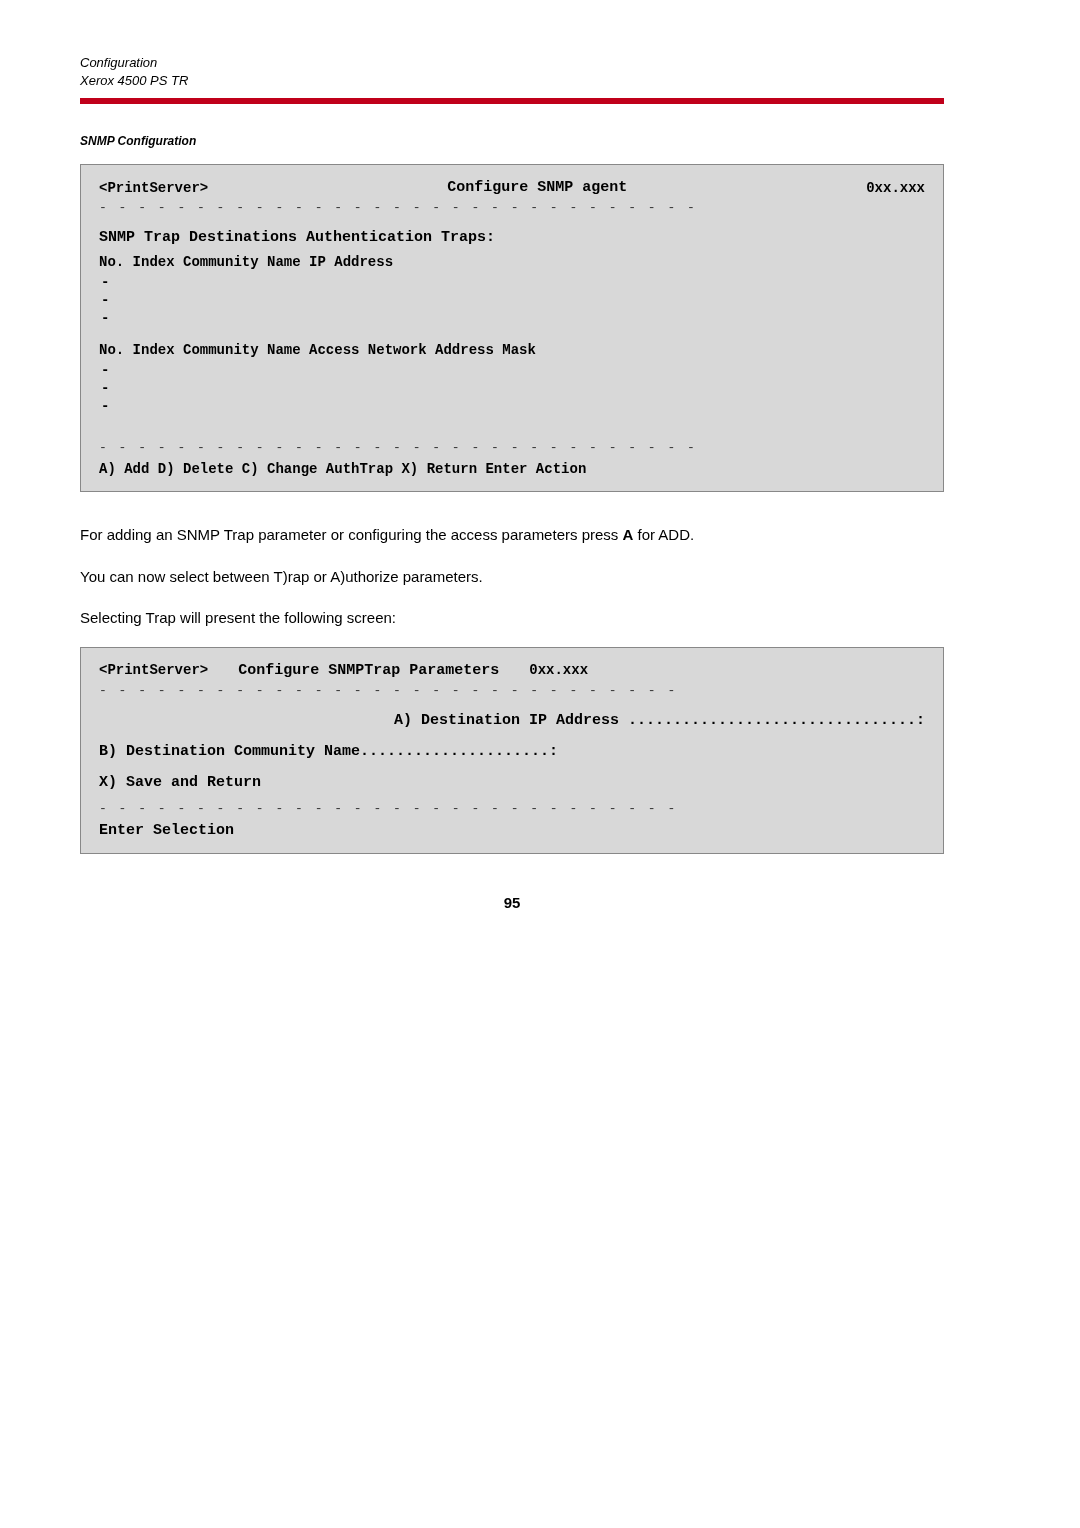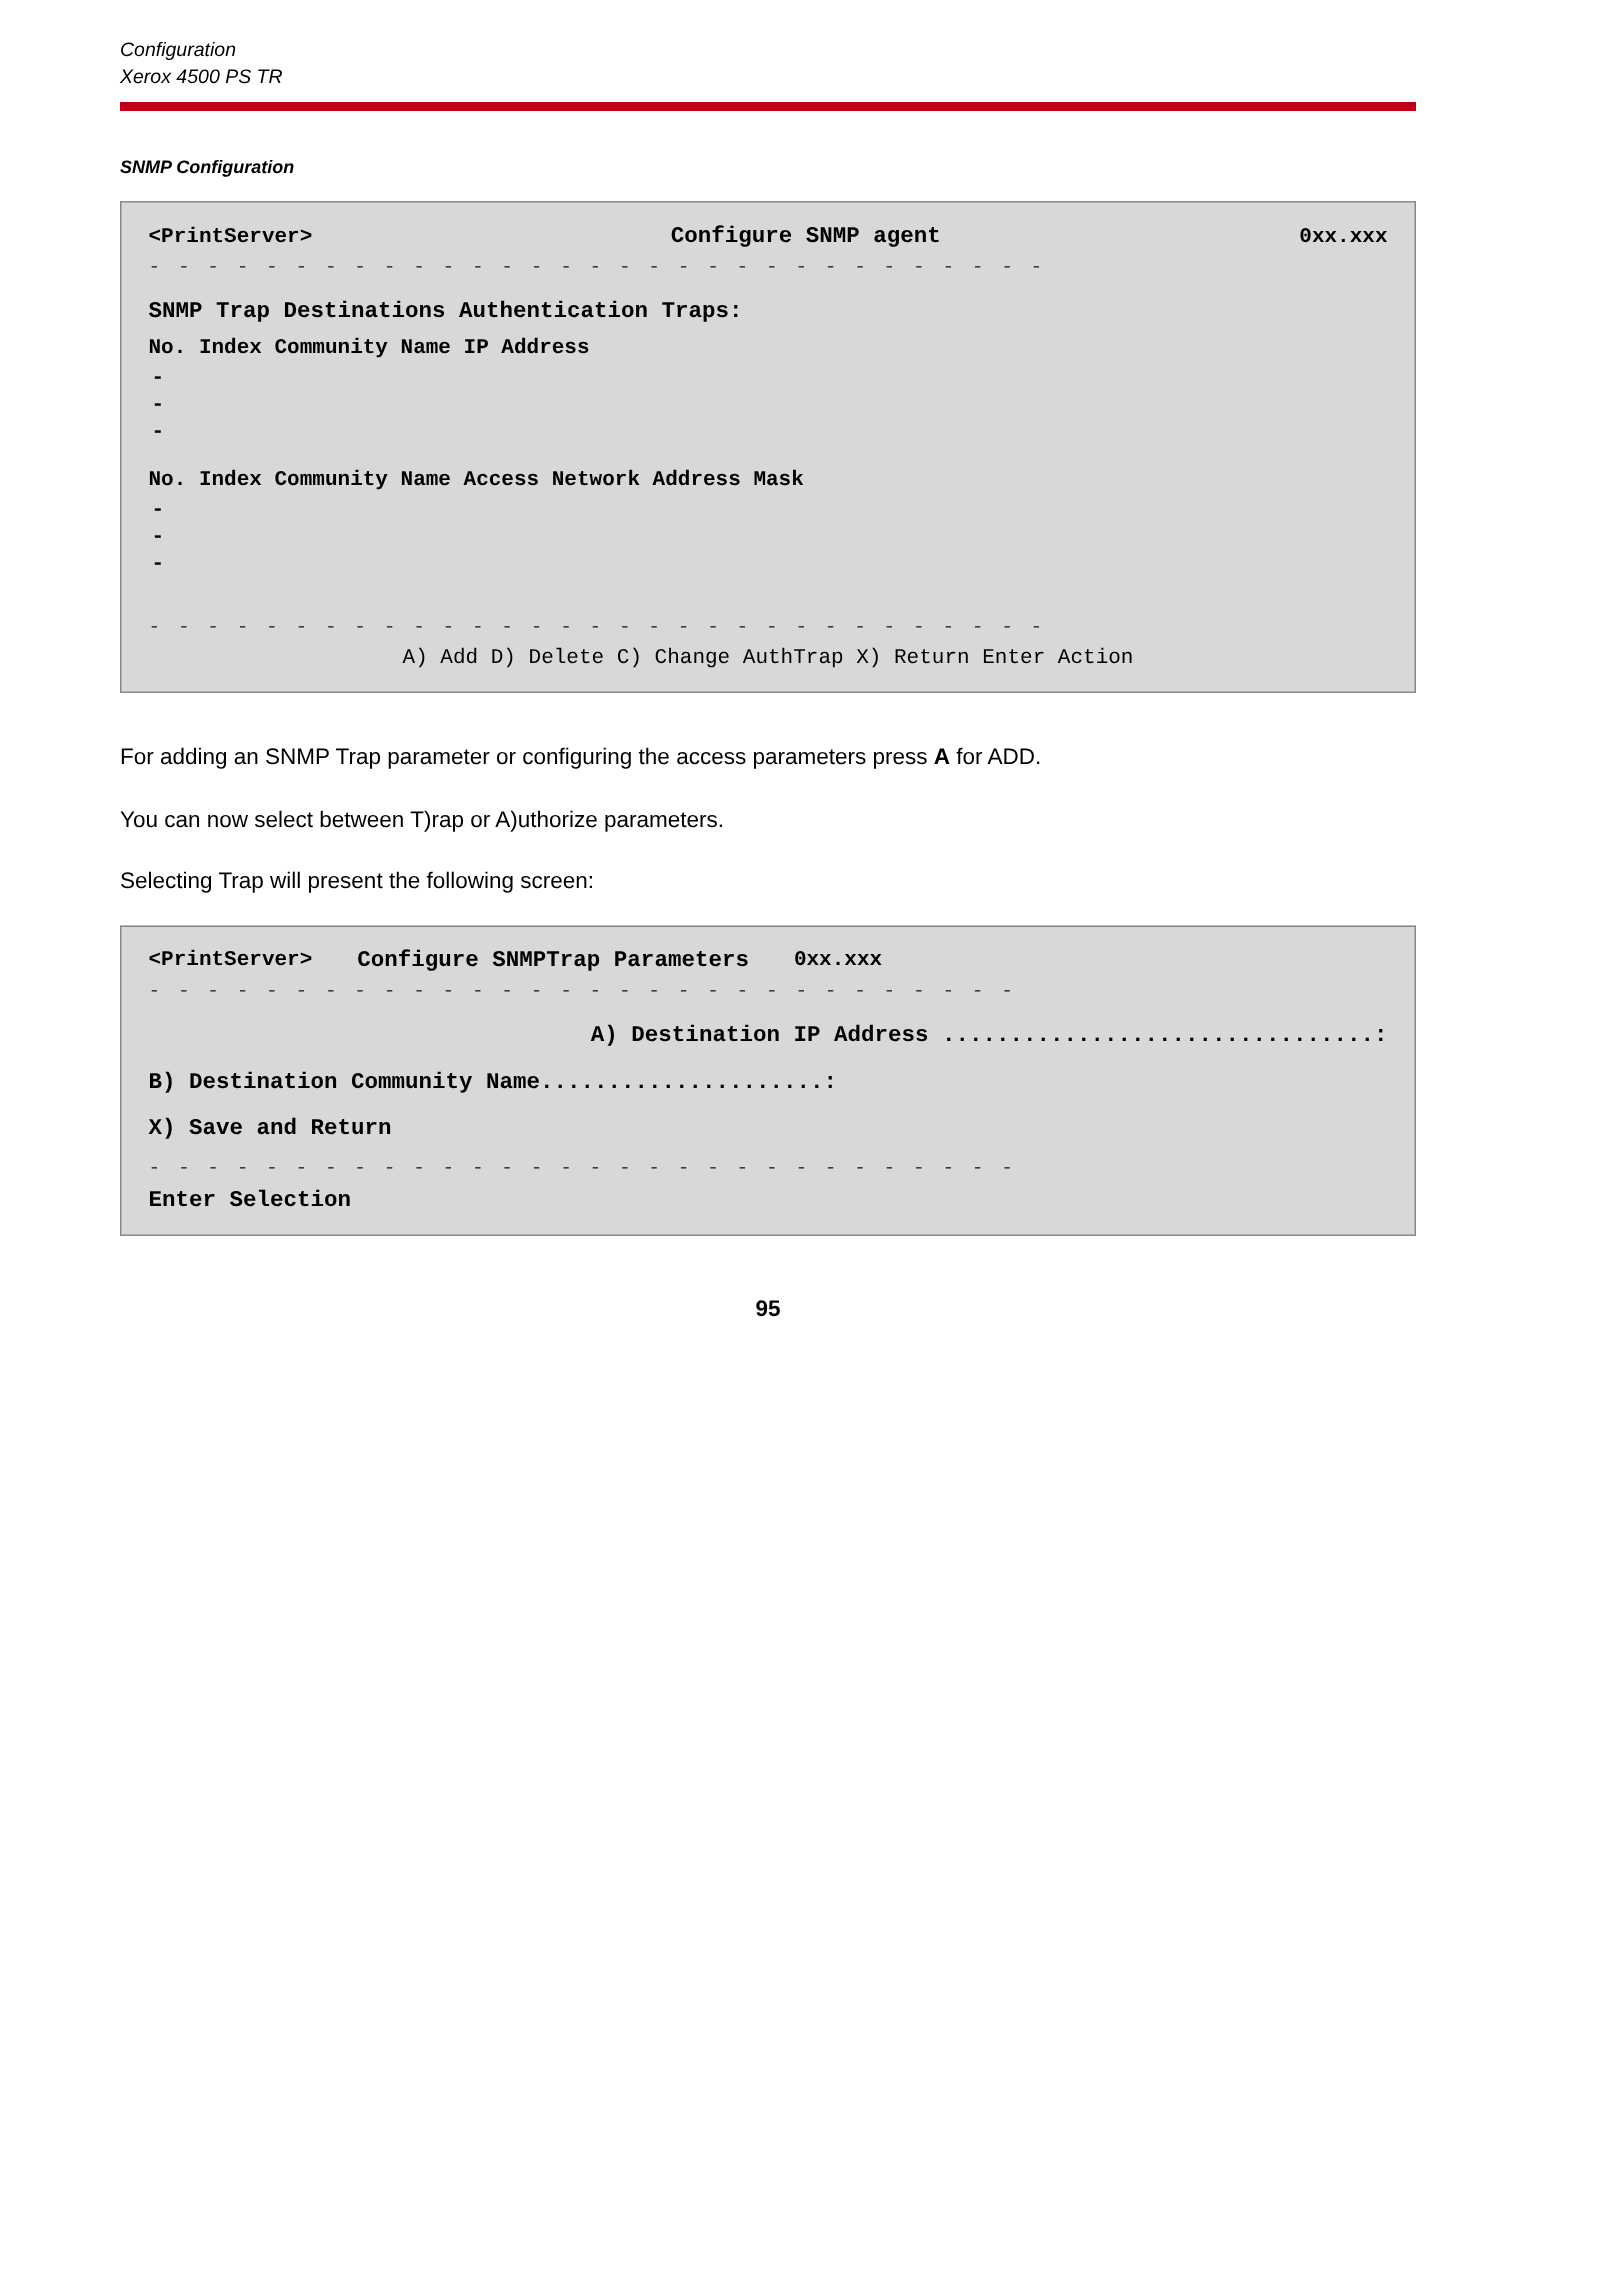--- a/index.html
+++ b/index.html
@@ -10,21 +10,21 @@
       font-size: 15px;
       color: #000000;
       width: 1080px;
       min-height: 1528px;
       position: relative;
     }
 
     .page-container {
       width: 1024px;
       min-height: 1528px;
-      padding: 24px 80px 60px 80px;
+      padding: 54px 80px 60px 80px;
       position: relative;
     }
 
     .header-text {
       font-style: italic;
       font-size: 13px;
       color: #000;
       line-height: 1.4;
       margin-bottom: 8px;
     }
@@ -106,23 +106,22 @@
     }
 
     .terminal-bottom-divider {
       font-size: 13px;
       letter-spacing: 2px;
       color: #333;
       margin: 10px 0 6px 0;
     }
 
     .terminal-action-row {
-      font-weight: normal;
-      font-size: 14px;
-      text-align: center;
+      font-weight: bold;
+      font-size: 14px;
     }
 
     .body-text {
       font-size: 15px;
       line-height: 1.7;
       margin-bottom: 16px;
       color: #000;
     }
 
     .body-text b {

